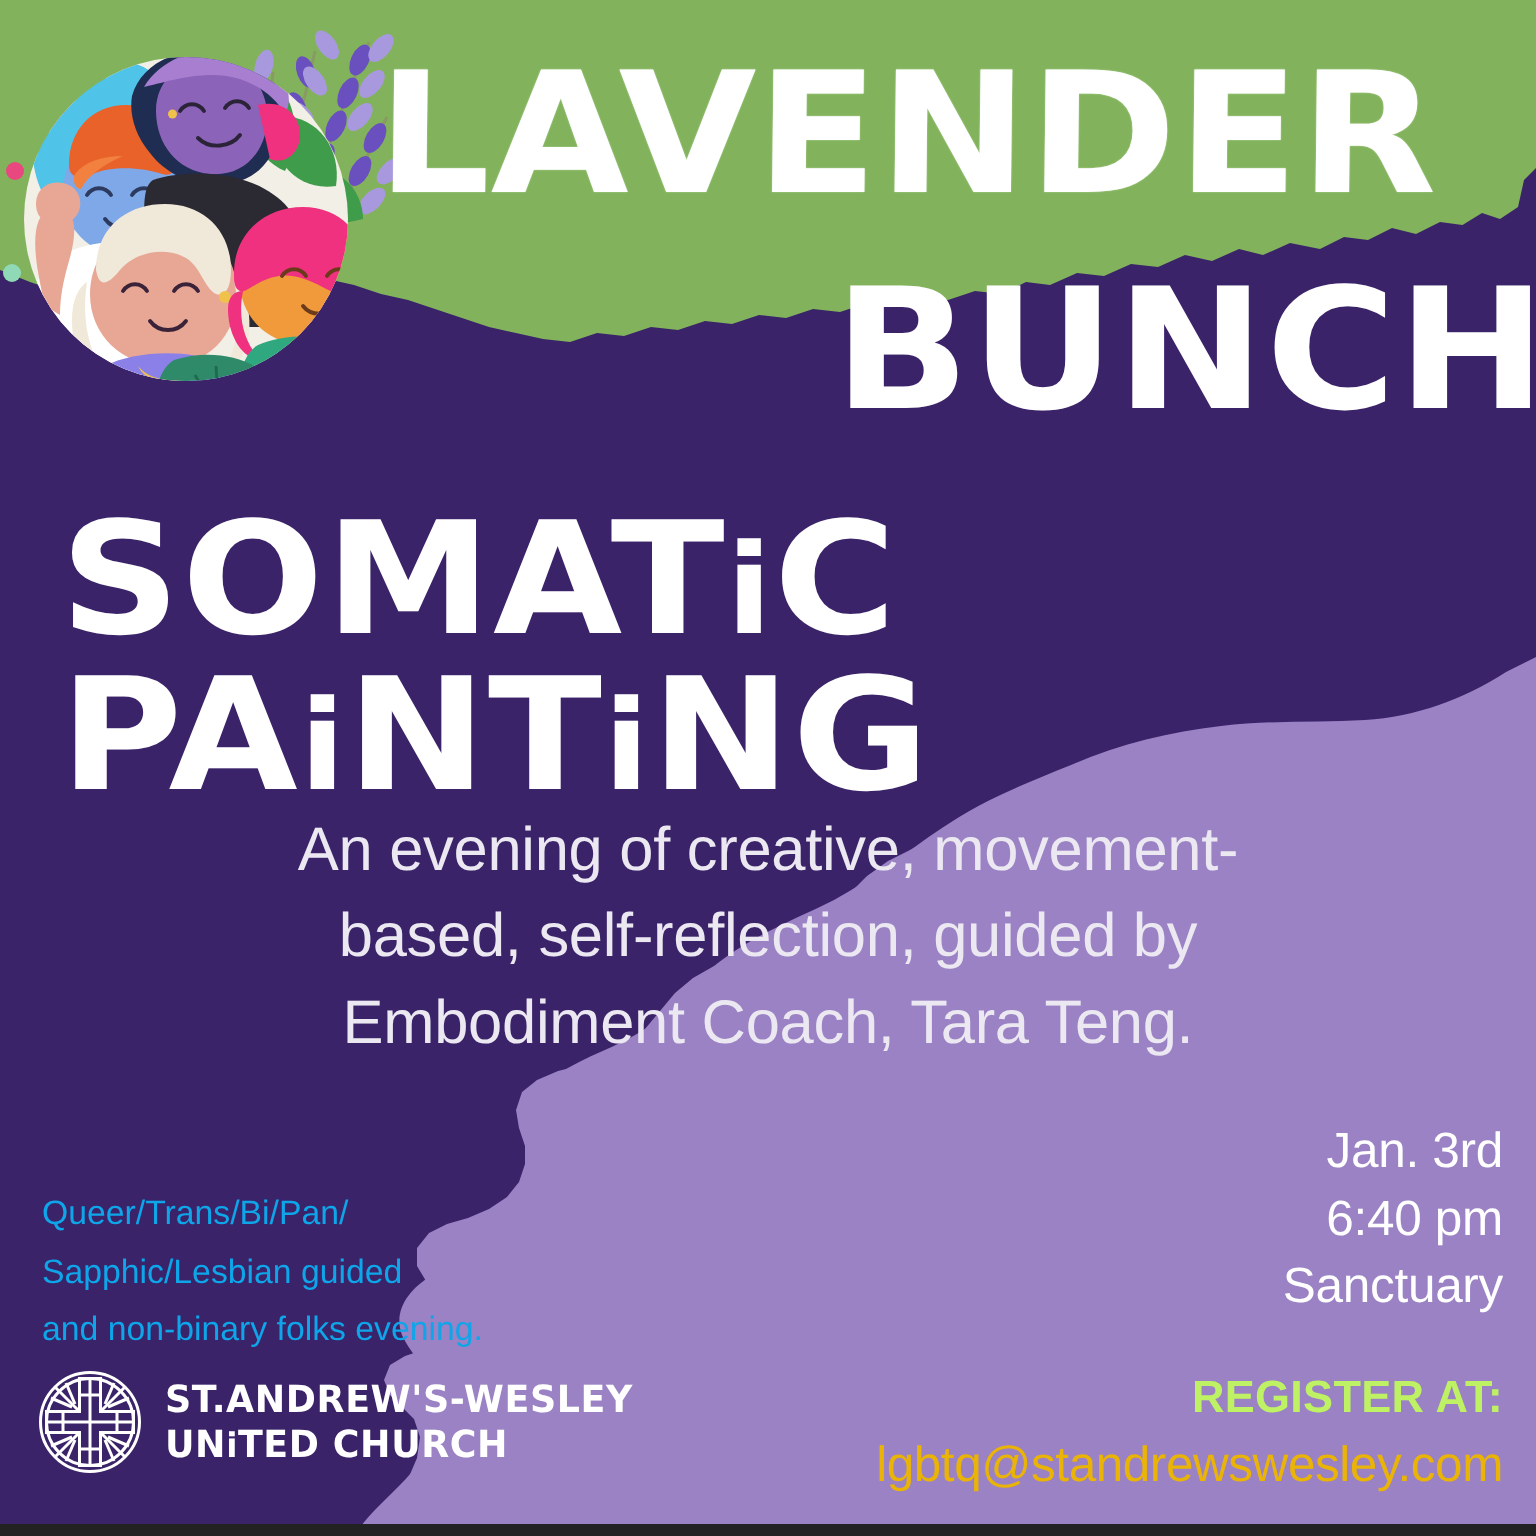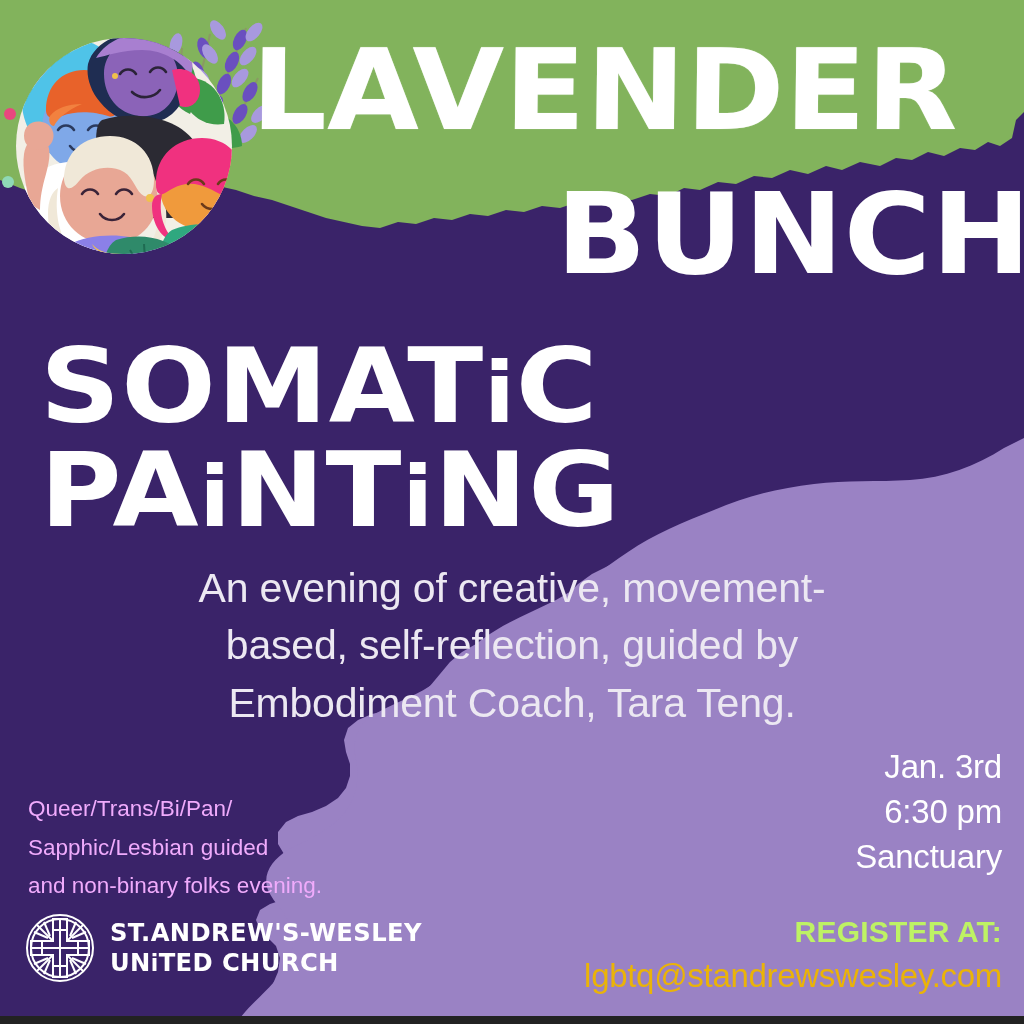--- a/index.html
+++ b/index.html
@@ -62,36 +62,36 @@
   }
   .line-somatic .lc {
     font-size: 0.80em;
     text-transform: none;
   }
 
   
   .blurb {
     position: absolute;
     left: 150px;
-    top: 560px;
+    top: 538px;
     width: 724px;
     text-align: center;
     color: #ece8f2;
     font-size: 41px;
     line-height: 1.40;
     font-weight: 400;
     letter-spacing: -0.2px;
   }
 
   .welcome {
     position: absolute;
     left: 28px;
     top: 790px;
     width: 400px;
-    color: #f0abfc;
+    color: #0ea5e9;
     font-size: 22.5px;
     line-height: 1.72;
     letter-spacing: 0px;
   }
 
   
   .details {
     position: absolute;
     right: 22px;
     top: 745px;
@@ -353,21 +353,21 @@
   <div class="blurb">An evening of creative, movement-based, self-reflection, guided by Embodiment Coach, Tara Teng.</div>
 
   <div class="welcome">
     <div>Queer/Trans/Bi/Pan/</div>
     <div>Sapphic/Lesbian guided</div>
     <div>and non-binary folks evening.</div>
   </div>
 
   <div class="details">
     <div>Jan. 3rd</div>
-    <div>6:30 pm</div>
+    <div>6:40 pm</div>
     <div>Sanctuary</div>
   </div>
 
   <div class="register-label">REGISTER AT:</div>
   <a class="register-email" href="#" style="text-decoration:none;">lgbtq@standrewswesley.com</a>
 
   <div class="logo">
     <span class="logo-mark">
       <svg viewBox="0 0 72 72" xmlns="http://www.w3.org/2000/svg">
         <g fill="none" stroke="#ffffff" stroke-width="2">

